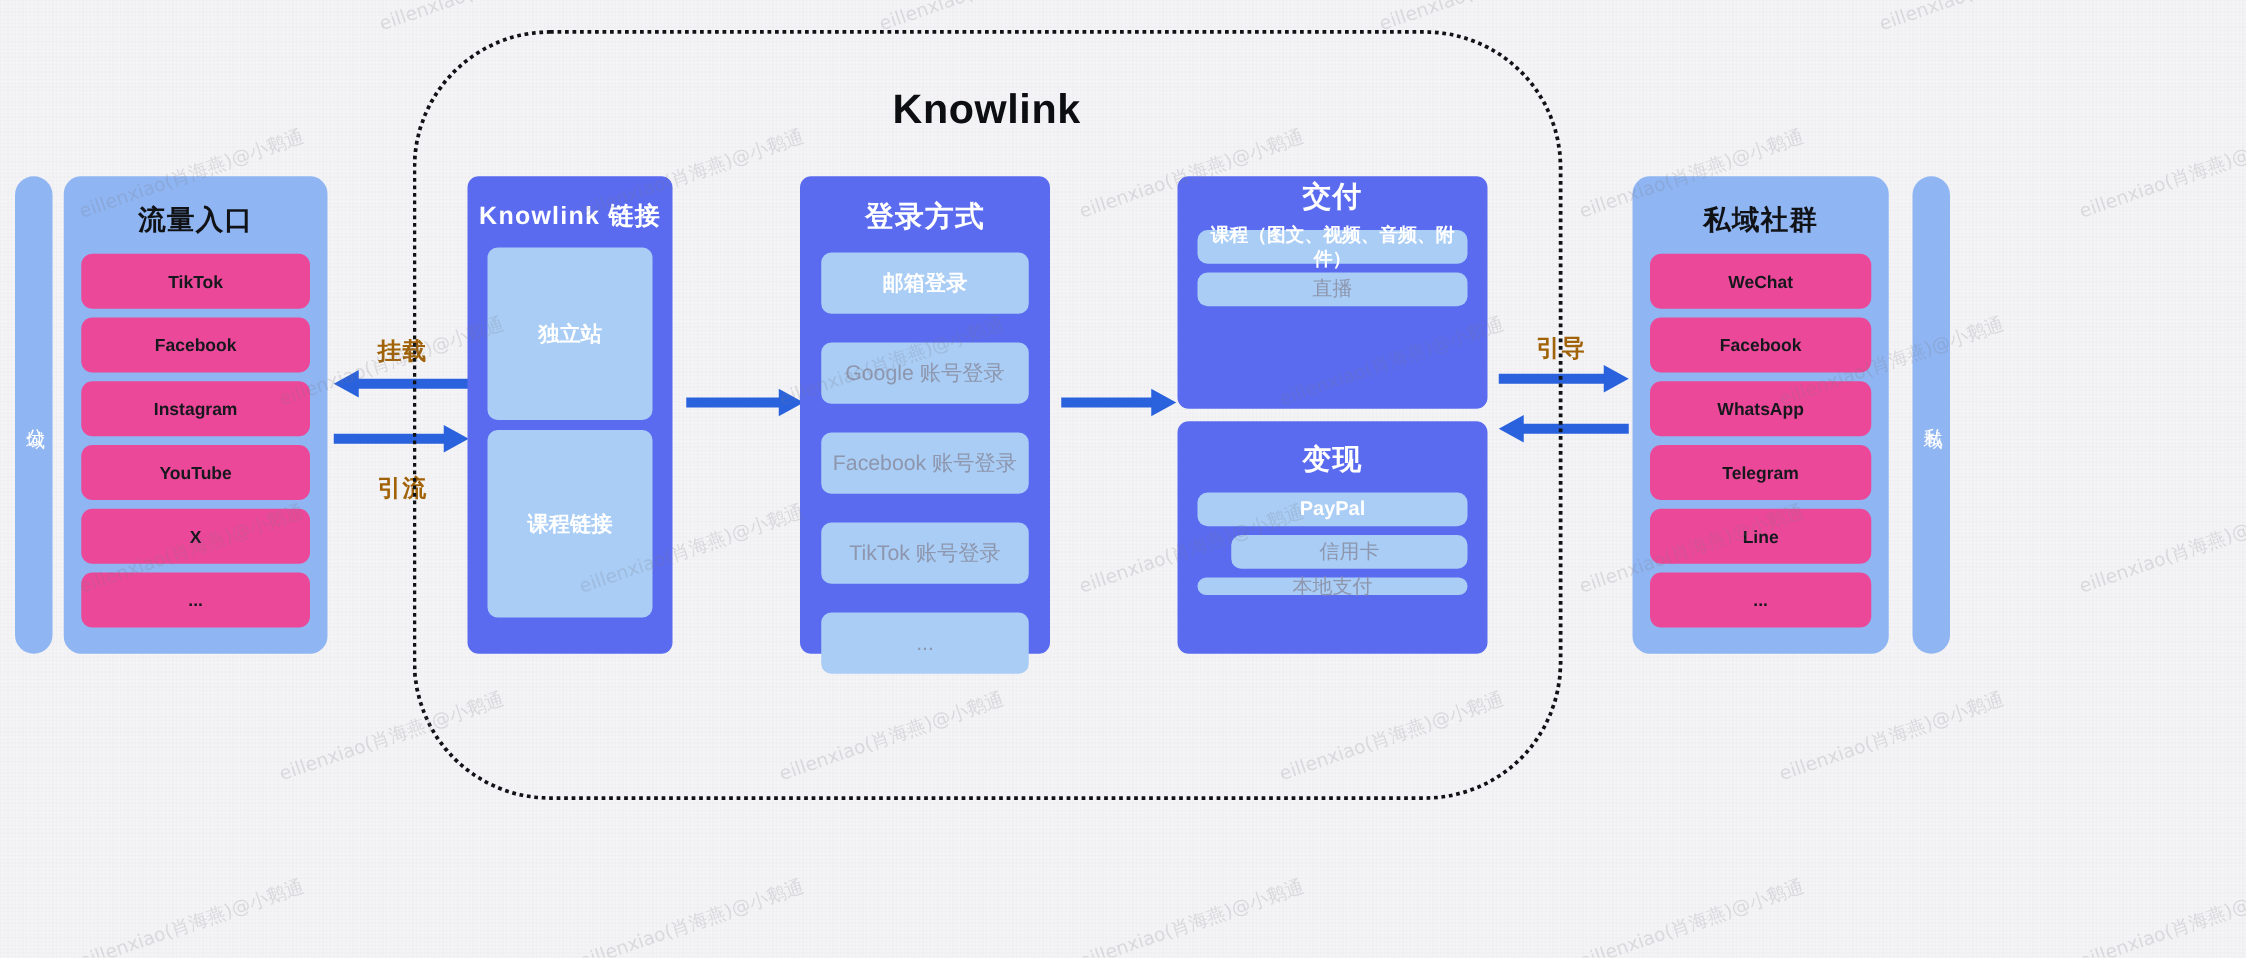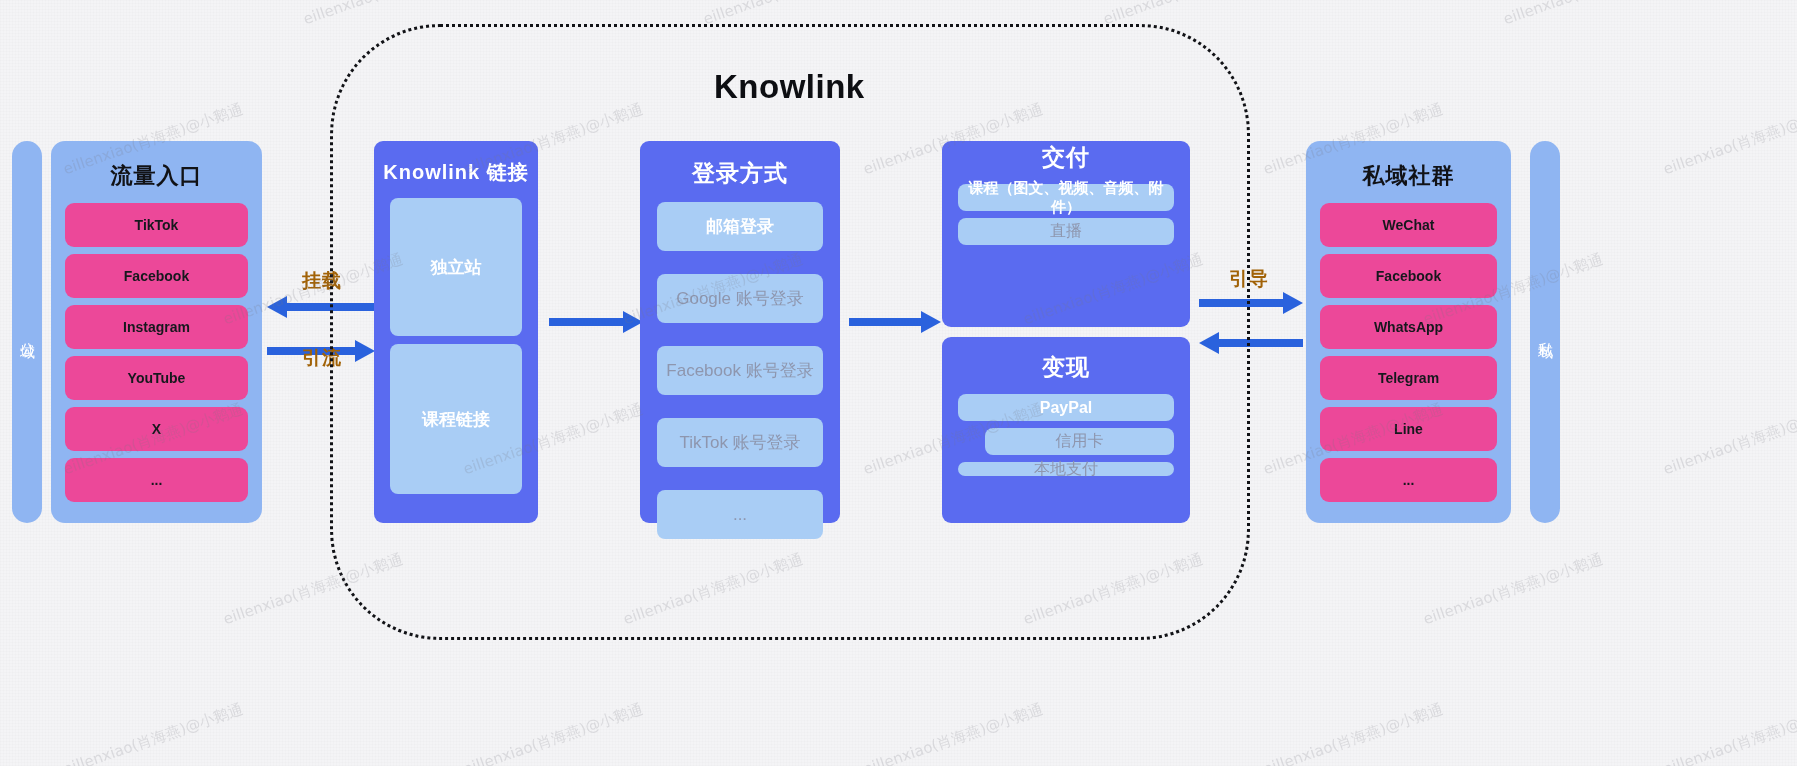--- a/index.html
+++ b/index.html
@@ -167,21 +167,21 @@
   <div class="arrow left" style="left:267px;top:296px;width:108px;">
     <div class="head"></div>
     <div class="shaft"></div>
   </div>
   <div class="arrow-label" style="left:302px;top:268px;">挂载</div>
 
   <div class="arrow right" style="left:267px;top:340px;width:108px;">
     <div class="shaft"></div>
     <div class="head"></div>
   </div>
-  <div class="arrow-label" style="left:302px;top:345px;">引流</div>
+  <div class="arrow-label" style="left:302px;top:378px;">引流</div>
 
   <div class="deep-col" style="left:374px;top:141px;width:164px;height:382px;padding:0;">
     <div class="col-title" style="font-size:20px;margin-top:18px;">Knowlink 链接</div>
     <div style="display:flex;flex-direction:column;gap:8px;padding:12px 16px 16px 16px;">
       <div class="deep-item on" style="height:138px;">独立站</div>
       <div class="deep-item on" style="height:150px;">课程链接</div>
     </div>
   </div>
 
   <div class="arrow right" style="left:549px;top:311px;width:94px;">

